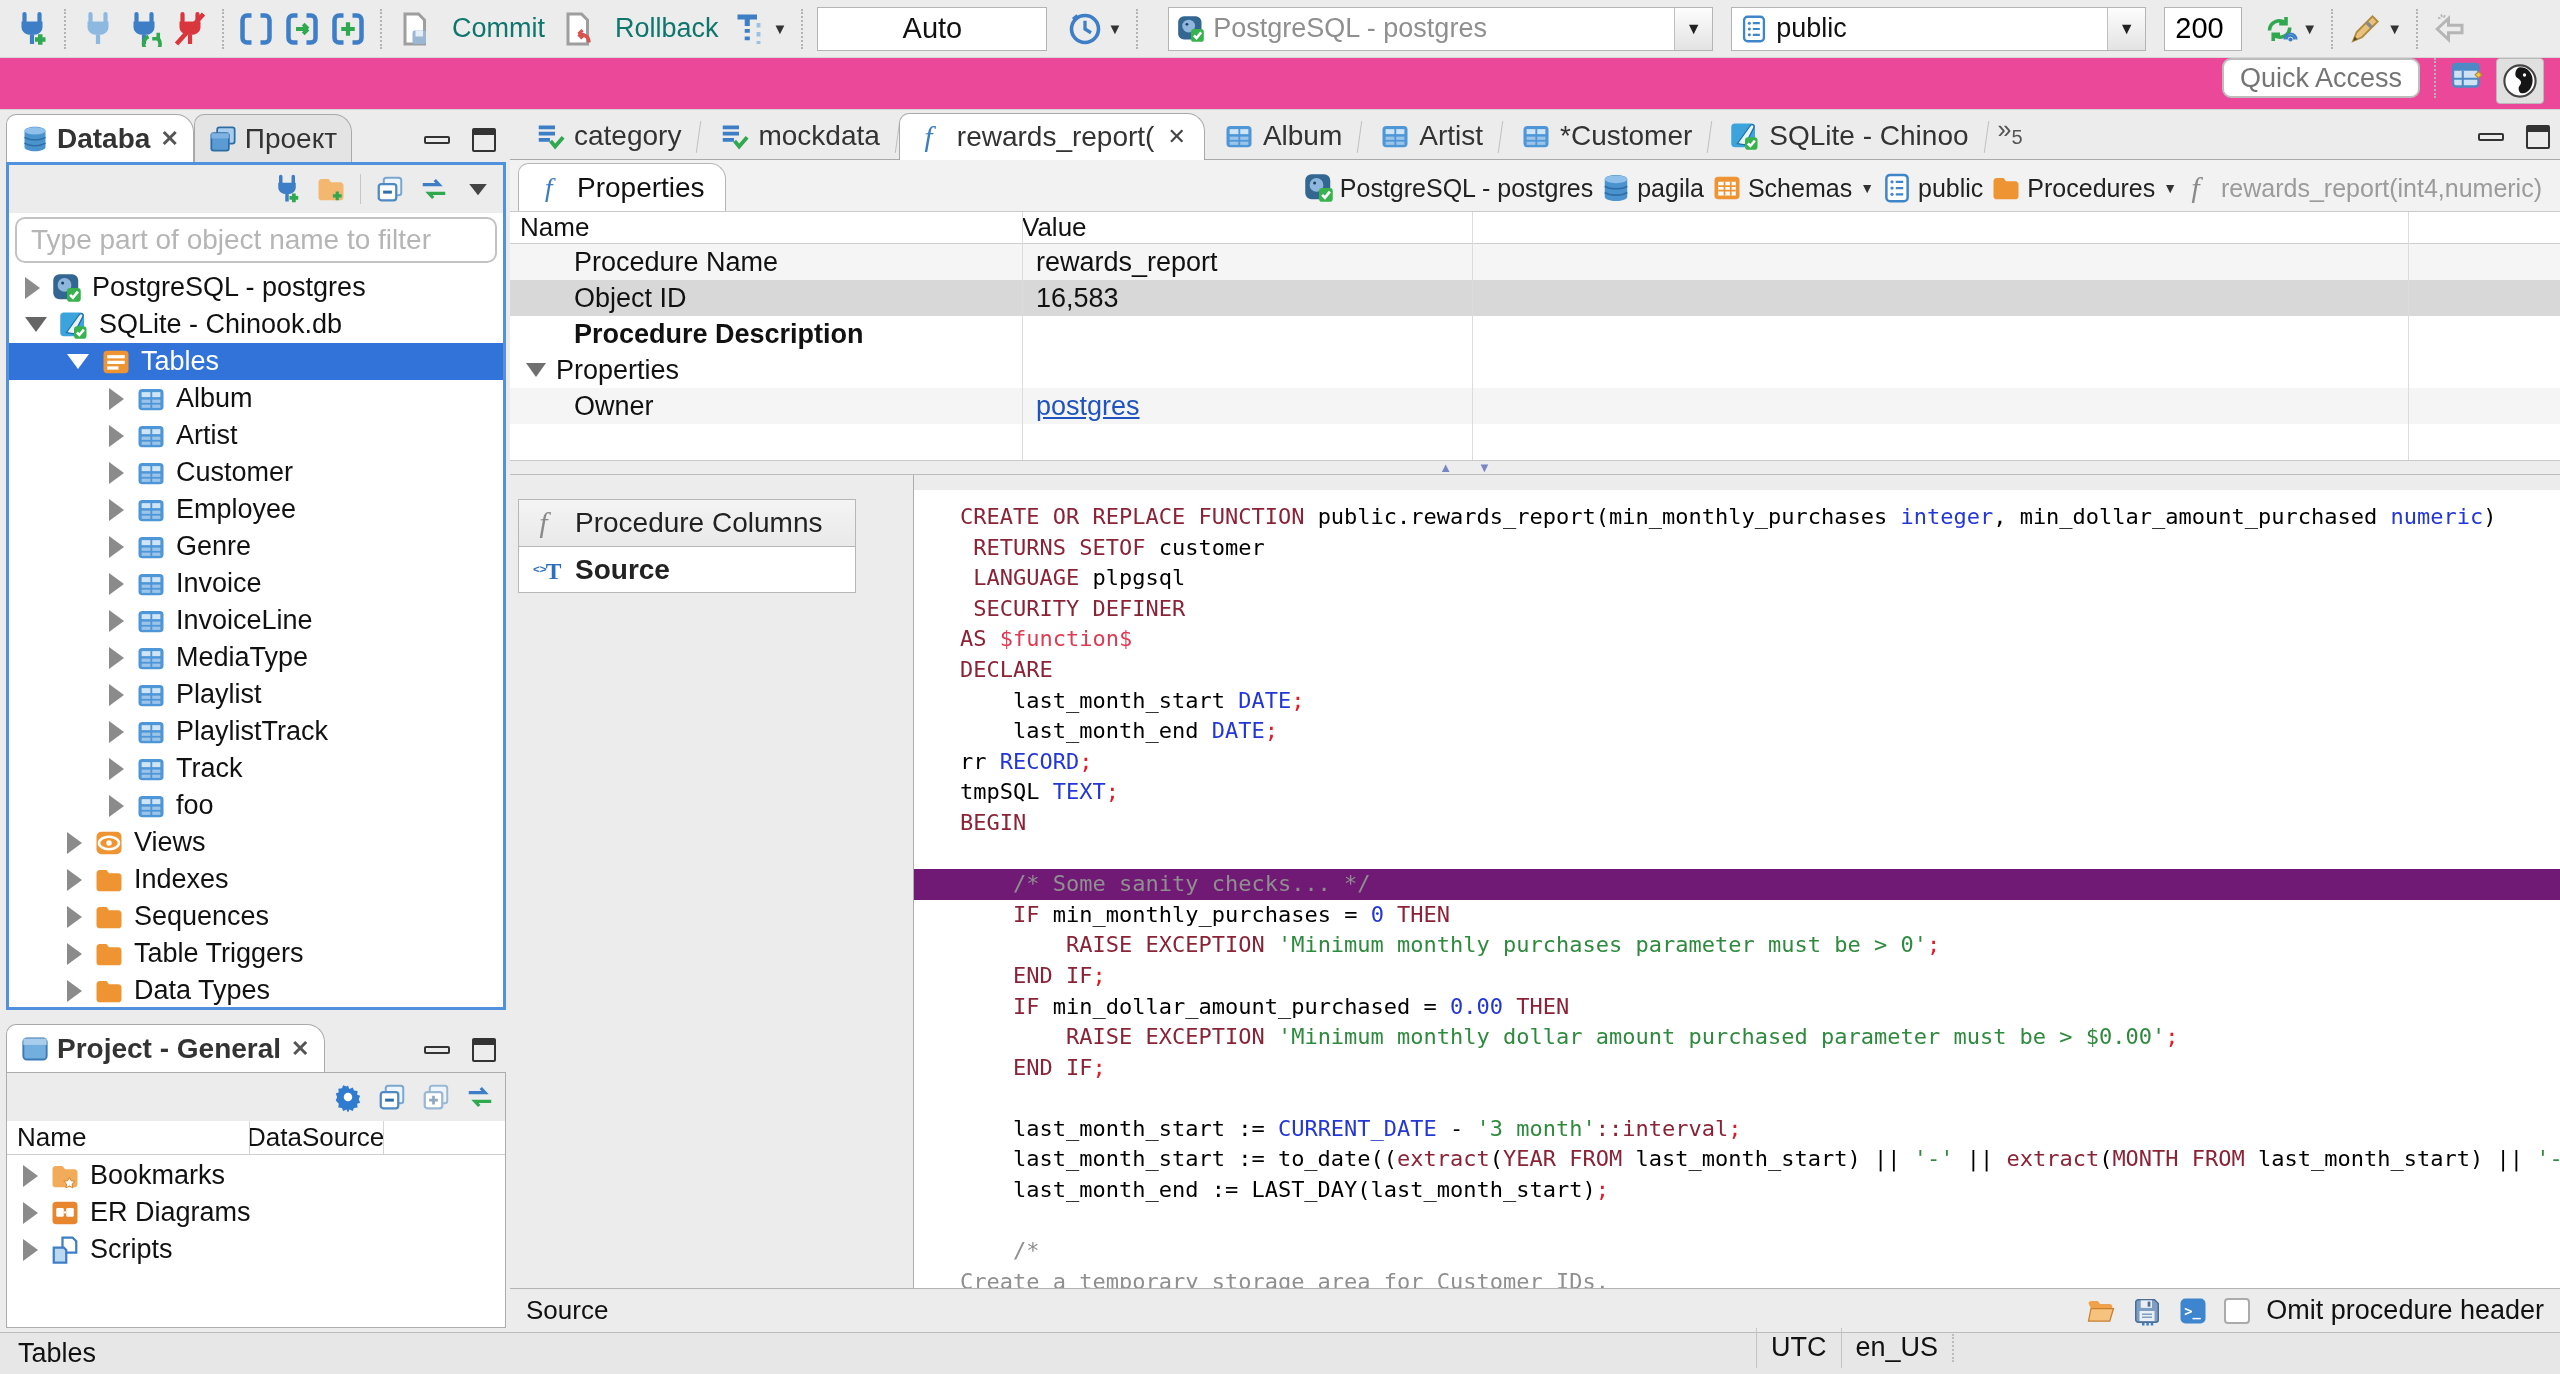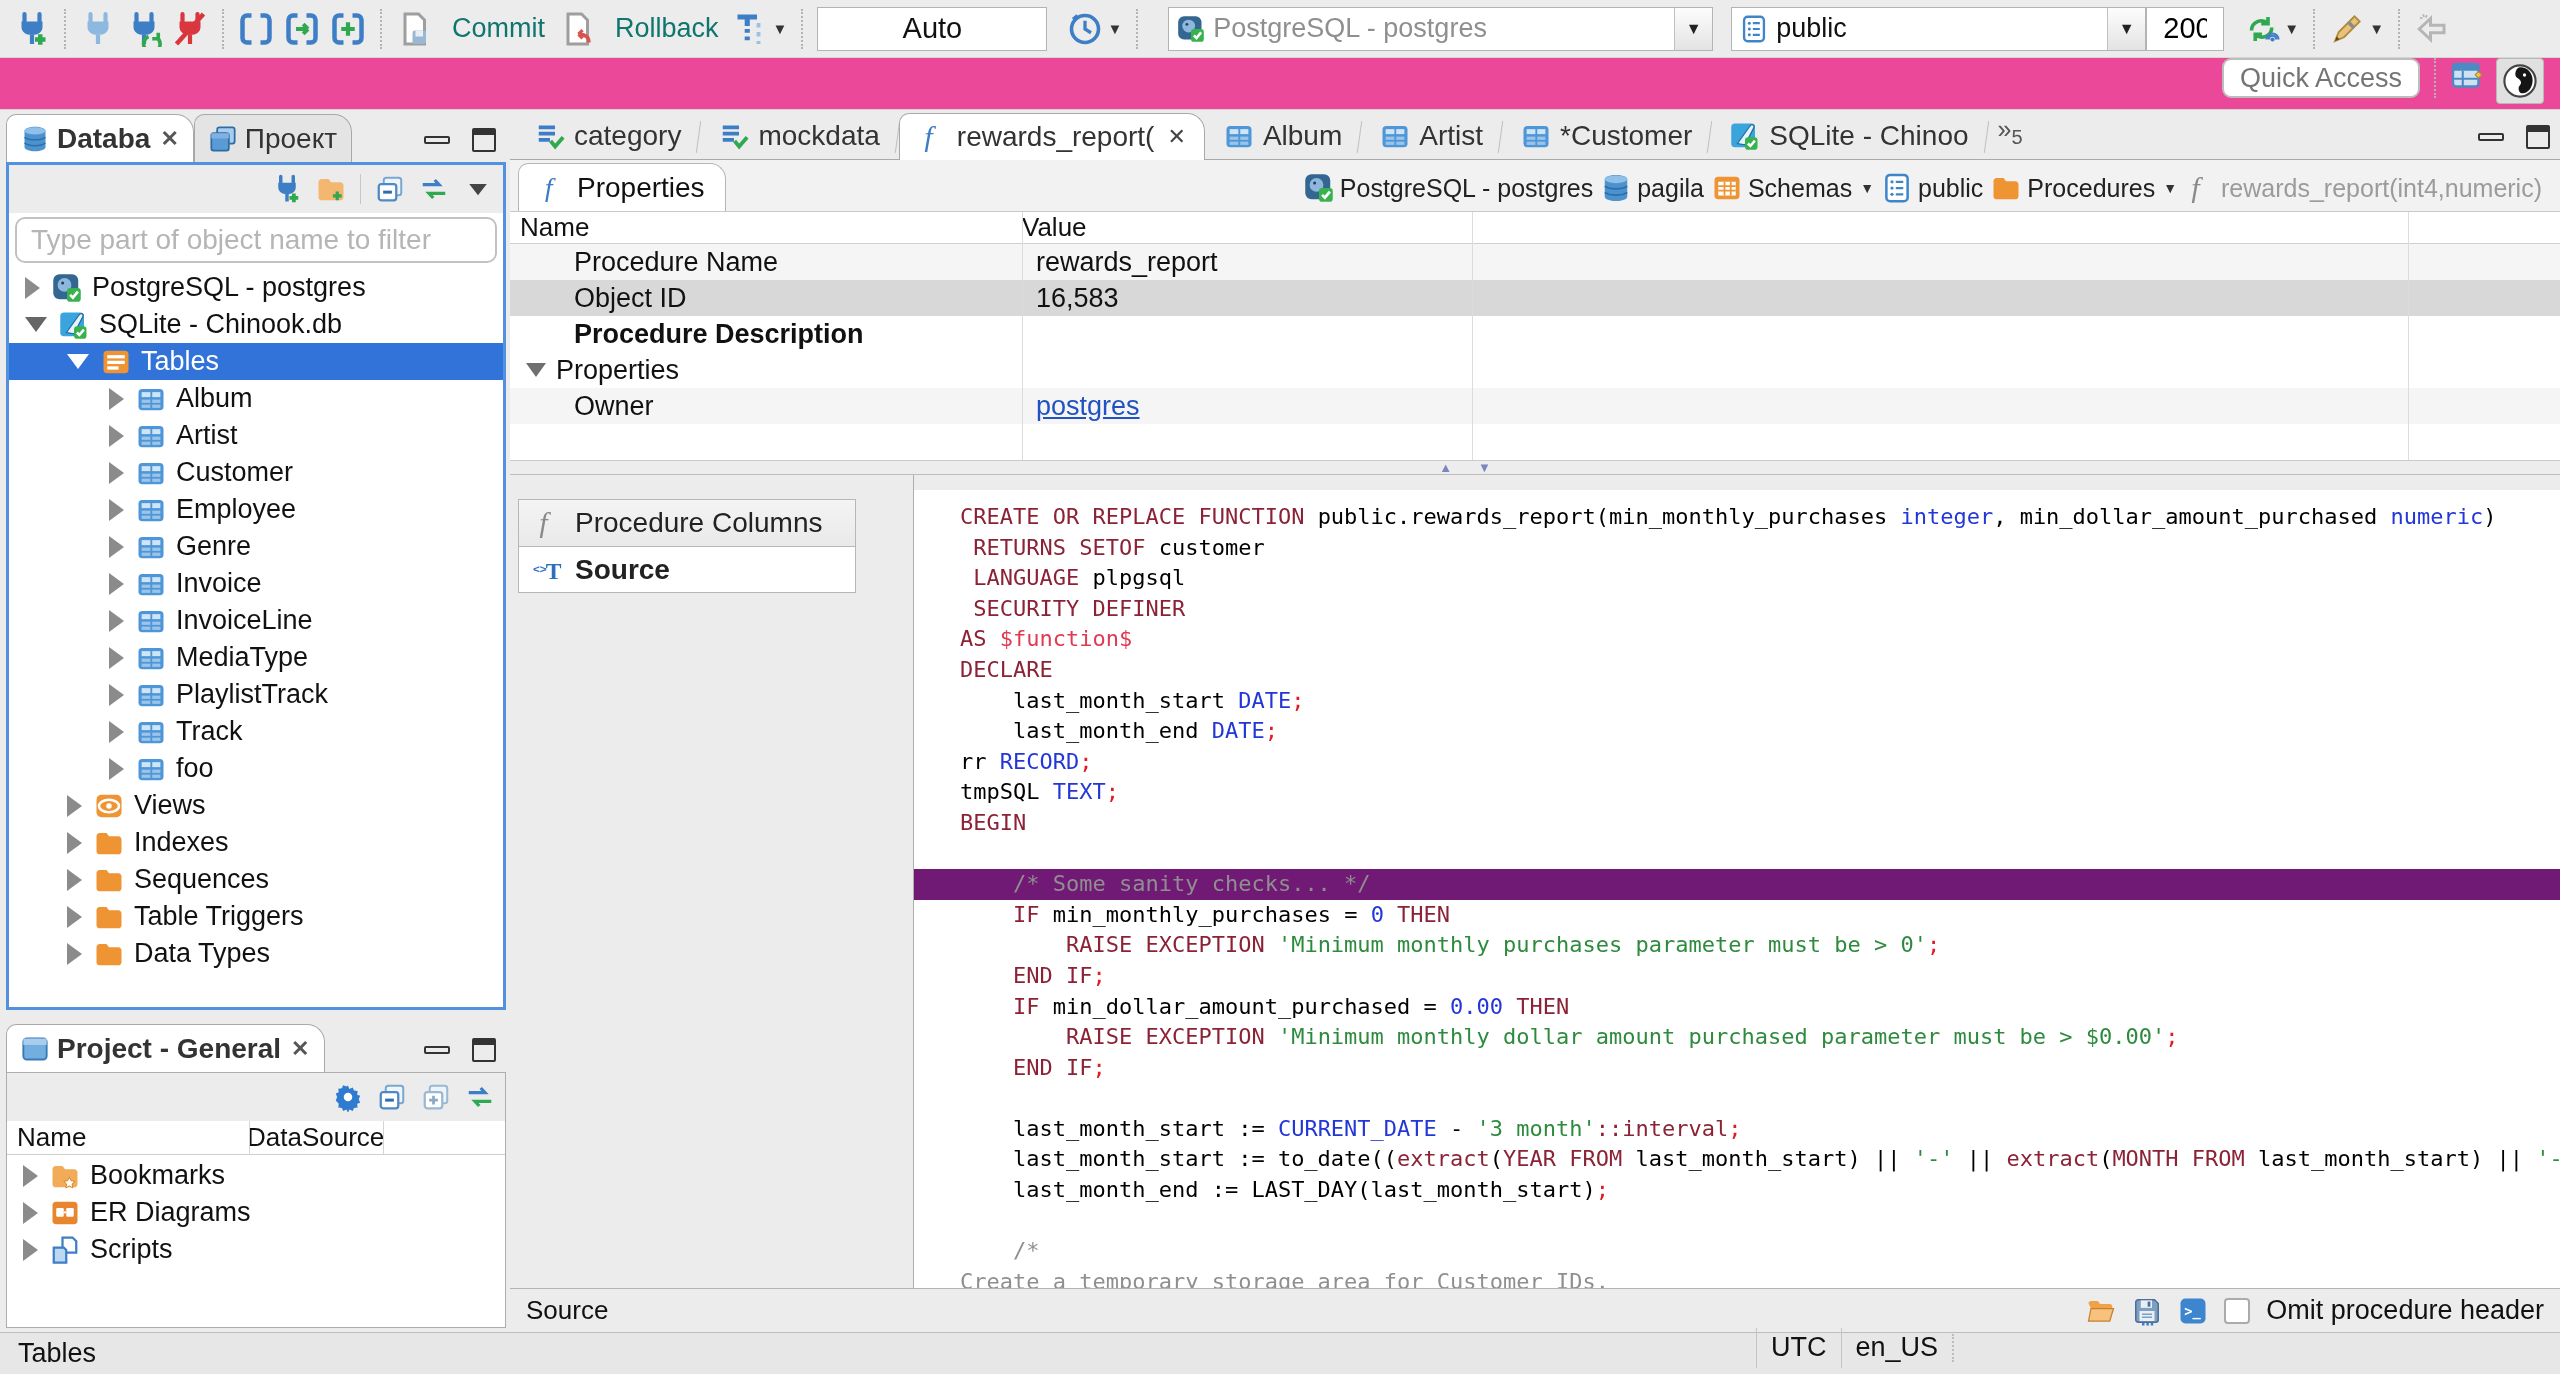--- a/index.html
+++ b/index.html
@@ -18,21 +18,21 @@
   
   .tb1 { height:58px; display:flex; align-items:center; padding:0 14px; background:#ececec; border-bottom:1px solid #d6d6d6; }
   .tb1 .gap { width:10px; }
   .tbtxt { font-size:27px; color:#0f766e; margin:0 14px 0 20px; }
   .combo { display:flex; align-items:center; background:#fff; border:1px solid #b4b4b4; height:44px; font-size:27px; }
   .combo .combo-btn { width:38px; height:100%; margin-left:auto; border-left:1px solid #c0c0c0;
      background:linear-gradient(#fdfdfd,#e3e3e3); display:flex; align-items:center; justify-content:center; font-size:16px; color:#222; }
   .combo-auto { width:230px; justify-content:center; font-size:29px; color:#111; }
   .combo-conn { width:545px; padding-left:8px; color:#8f8f8f; gap:8px; margin-left:16px; }
   .combo-schema { width:415px; padding-left:8px; color:#111; gap:8px; margin-left:18px; }
-  .num-input { width:78px; height:44px; border:1px solid #b4b4b4; font-size:29px; padding:0 16px; font-family:"Liberation Sans",sans-serif; }
+  .num-input { width:78px; height:44px; border:1px solid #b4b4b4; font-size:29px; padding:0 10px; margin-left:18px; font-family:"Liberation Sans",sans-serif; }
   .tb2 { height:52px; display:flex; justify-content:flex-end; padding:0 16px; background:#ec4899; border-bottom:1px solid #d2d2d2; }
   .qa-input { width:198px; height:40px; border:2px solid #bdbdbd; border-radius:9px; background:#fff;
      font-size:27px; color:#9a9a9a; text-align:center; font-family:"Liberation Sans",sans-serif; }
   .persp-box { width:48px; height:46px; border:1px solid #b9b9b9; background:#e0e0e0; border-radius:4px;
      display:flex; align-items:center; justify-content:center; margin-left:10px; }
 
   
   .main { flex:1; display:flex; min-height:0; }
   .leftcol { width:510px; display:flex; flex-direction:column; padding:0 4px 4px 6px; }
   .editorcol { flex:1; display:flex; flex-direction:column; min-width:0; }
@@ -553,20 +553,35 @@
                   <svg viewBox="0 0 24 24">
                     <rect x="2" y="4" width="20" height="17" rx="3" fill="#4d96d8"></rect>
                     <rect x="4.5" y="6.5" width="7" height="4" fill="#cfe4f5"></rect>
                     <rect x="13" y="6.5" width="6.5" height="4" fill="#cfe4f5"></rect>
                     <rect x="4.5" y="12.5" width="7" height="2.6" fill="#9cc4e8"></rect>
                     <rect x="13" y="12.5" width="6.5" height="2.6" fill="#9cc4e8"></rect>
                     <rect x="4.5" y="16.5" width="7" height="2.6" fill="#9cc4e8"></rect>
                     <rect x="13" y="16.5" width="6.5" height="2.6" fill="#9cc4e8"></rect>
                   </svg>
                 </span>
+                <span>Playlist</span>
+              </div>
+              <div class="trow" style="padding-left: 100px;">
+                <span class="ar right"></span>
+                <span class="ic">
+                  <svg viewBox="0 0 24 24">
+                    <rect x="2" y="4" width="20" height="17" rx="3" fill="#4d96d8"></rect>
+                    <rect x="4.5" y="6.5" width="7" height="4" fill="#cfe4f5"></rect>
+                    <rect x="13" y="6.5" width="6.5" height="4" fill="#cfe4f5"></rect>
+                    <rect x="4.5" y="12.5" width="7" height="2.6" fill="#9cc4e8"></rect>
+                    <rect x="13" y="12.5" width="6.5" height="2.6" fill="#9cc4e8"></rect>
+                    <rect x="4.5" y="16.5" width="7" height="2.6" fill="#9cc4e8"></rect>
+                    <rect x="13" y="16.5" width="6.5" height="2.6" fill="#9cc4e8"></rect>
+                  </svg>
+                </span>
                 <span>PlaylistTrack</span>
               </div>
               <div class="trow" style="padding-left: 100px;">
                 <span class="ar right"></span>
                 <span class="ic">
                   <svg viewBox="0 0 24 24">
                     <rect x="2" y="4" width="20" height="17" rx="3" fill="#4d96d8"></rect>
                     <rect x="4.5" y="6.5" width="7" height="4" fill="#cfe4f5"></rect>
                     <rect x="13" y="6.5" width="6.5" height="4" fill="#cfe4f5"></rect>
                     <rect x="4.5" y="12.5" width="7" height="2.6" fill="#9cc4e8"></rect>

